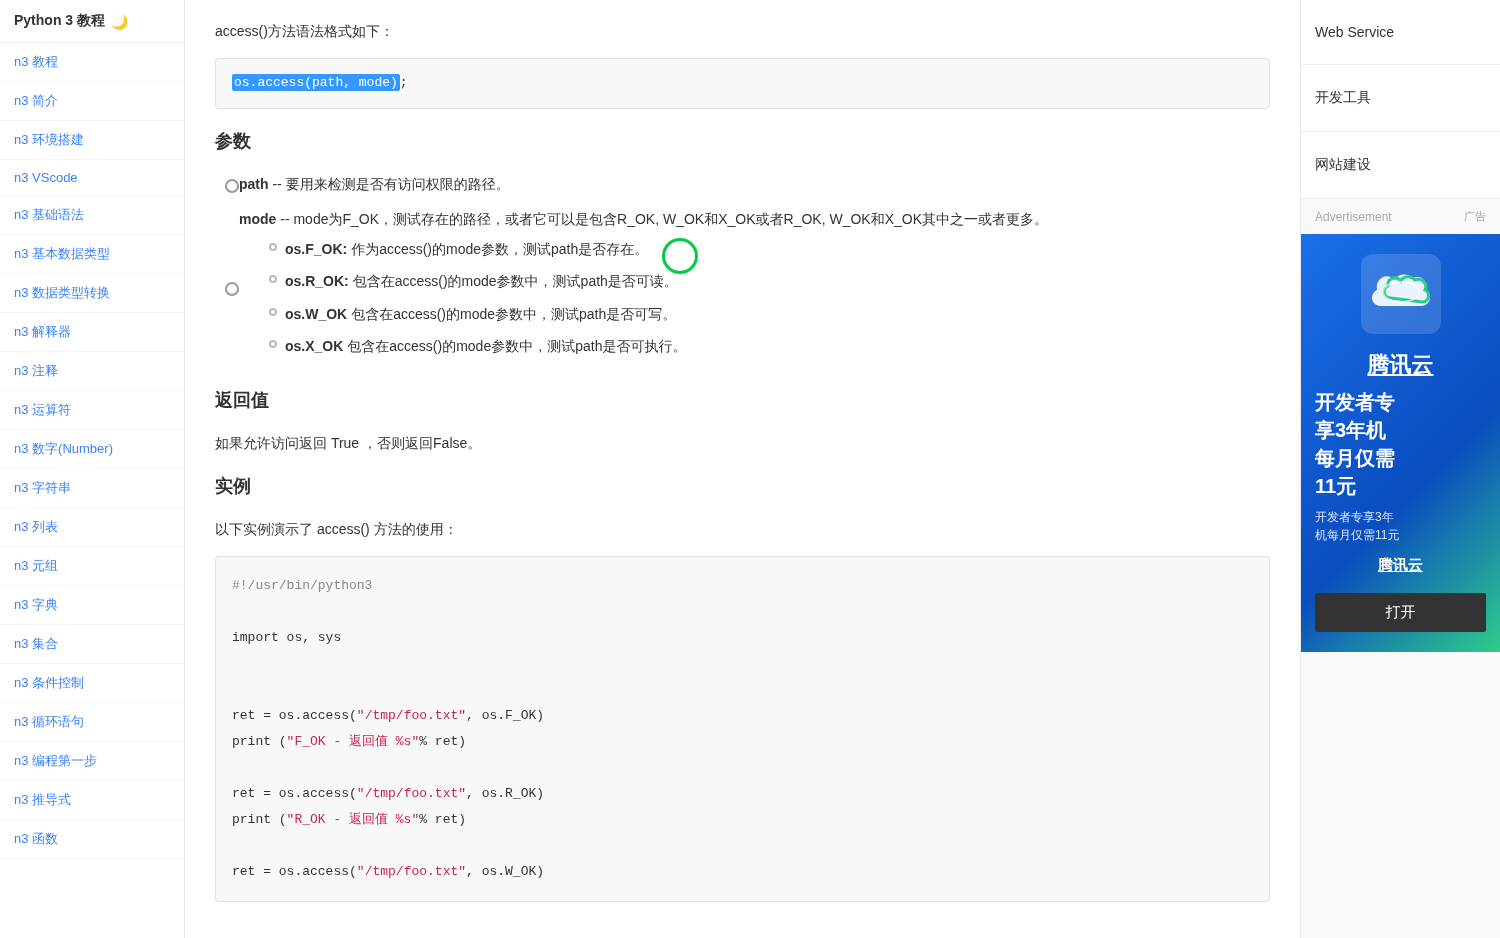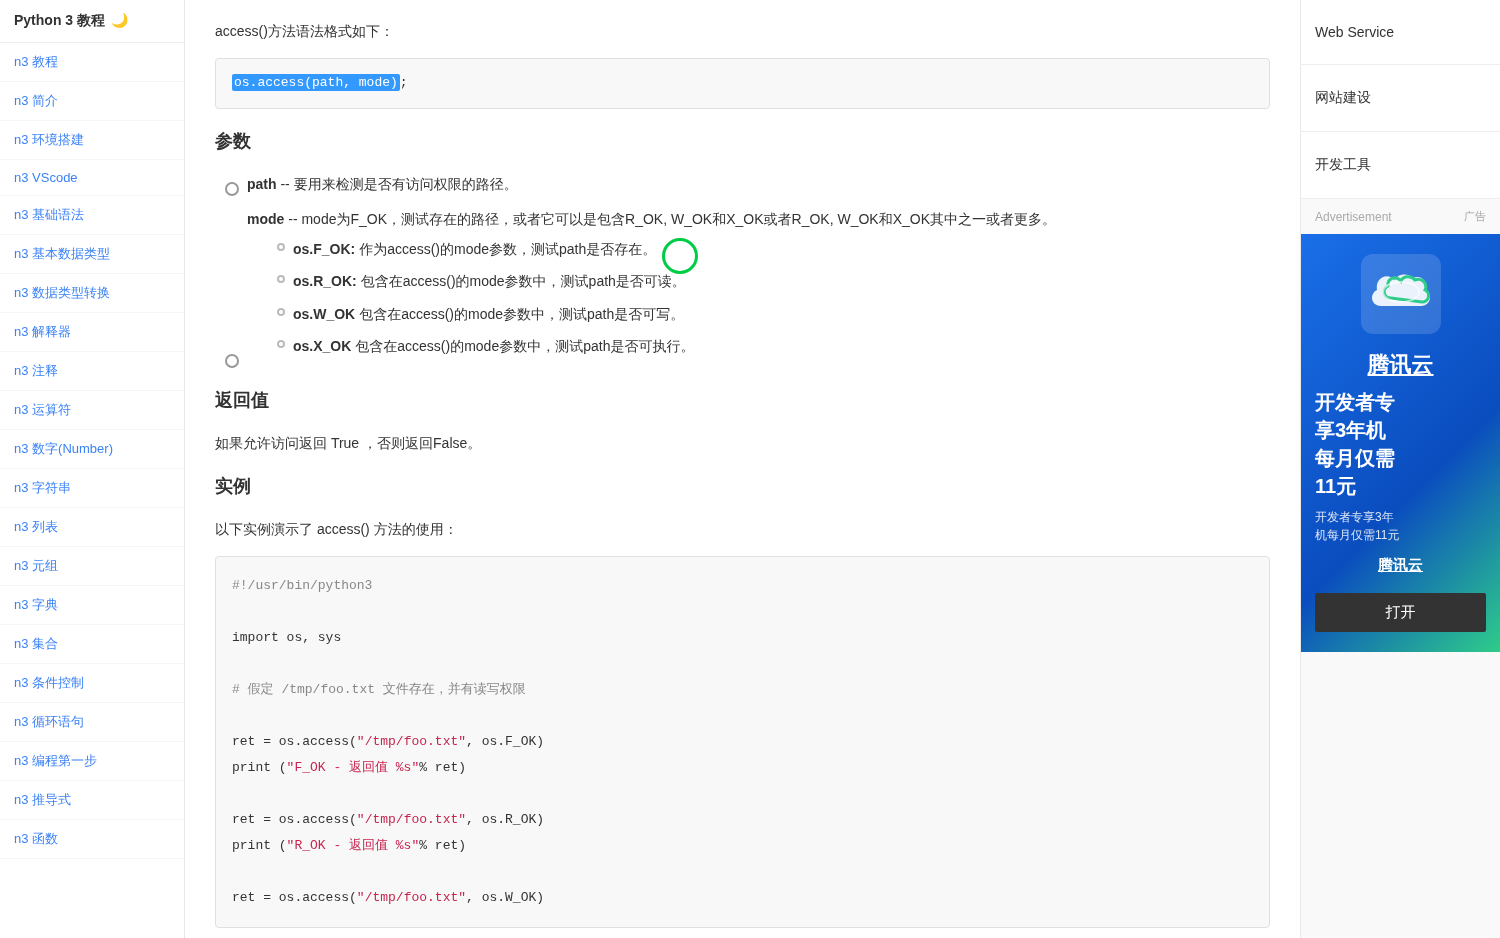--- a/index.html
+++ b/index.html
@@ -14,21 +14,21 @@
       overflow-y: auto;
       position: relative;
     }
     .sidebar-title {
       padding: 12px 14px;
       font-size: 14px;
       font-weight: bold;
       color: #333;
       border-bottom: 1px solid #eee;
       display: flex;
-      align-items: flex-start;
+      align-items: flex-end;
       gap: 6px;
     }
     .sidebar-item {
       padding: 10px 14px;
       font-size: 13px;
       color: #3b82f6;
       cursor: pointer;
       border-bottom: 1px solid #f5f5f5;
     }
 
@@ -73,23 +73,22 @@
       padding-bottom: 6px;
     }
 
     .param-list {
       list-style: none;
       margin-bottom: 20px;
       padding-left: 10px;
     }
     .param-item {
       display: flex;
-      align-items: flex-end;
+      align-items: center;
       margin-bottom: 12px;
-      gap: 8px;
     }
     .bullet-outer {
       width: 14px;
       height: 14px;
       border: 2px solid #999;
       border-radius: 50%;
       background: #fff;
       margin-top: 3px;
       flex-shrink: 0;
     }
@@ -326,36 +325,35 @@
   <p class="return-text">如果允许访问返回 True ，否则返回False。</p>
 
   <div class="section-title">实例</div>
   <p class="intro-text">以下实例演示了 access() 方法的使用：</p>
 
   <div class="example-code-block">
     <div><span class="comment">#!/usr/bin/python3</span></div>
     <div>&nbsp;</div>
     <div>import os, sys</div>
     <div>&nbsp;</div>
-    <div><span class="comment"># 假定 /tmp/foo.txt 文件存在，并有读写权限</span></div>
     <div>&nbsp;</div>
     <div>ret = os.access(<span class="string">"/tmp/foo.txt"</span>, os.F_OK)</div>
     <div>print (<span class="string">"F_OK - 返回值 %s"</span>% ret)</div>
     <div>&nbsp;</div>
     <div>ret = os.access(<span class="string">"/tmp/foo.txt"</span>, os.R_OK)</div>
     <div>print (<span class="string">"R_OK - 返回值 %s"</span>% ret)</div>
     <div>&nbsp;</div>
     <div>ret = os.access(<span class="string">"/tmp/foo.txt"</span>, os.W_OK)</div>
   </div>
 </div>
 
 <div class="right-sidebar">
   <div class="right-nav-item">Web Service</div>
+  <div class="right-nav-item">开发工具</div>
   <div class="right-nav-item">网站建设</div>
-  <div class="right-nav-item">开发工具</div>
   <div class="ad-label">
     <span class="ad-label-text">Advertisement</span>
     <span class="ad-close-link">广告</span>
   </div>
   <div class="ad-banner">
 
     <svg class="tencent-cloud-icon" viewBox="0 0 80 80" xmlns="http://www.w3.org/2000/svg">
       <rect width="80" height="80" rx="12" fill="rgba(255,255,255,0.15)"></rect>
 
       <path d="M20 52 C10 52 8 40 16 36 C14 24 26 18 34 26 C36 20 46 18 52 24 C60 20 68 28 64 36 C72 40 70 52 60 52 Z" fill="white" opacity="0.9"></path>

